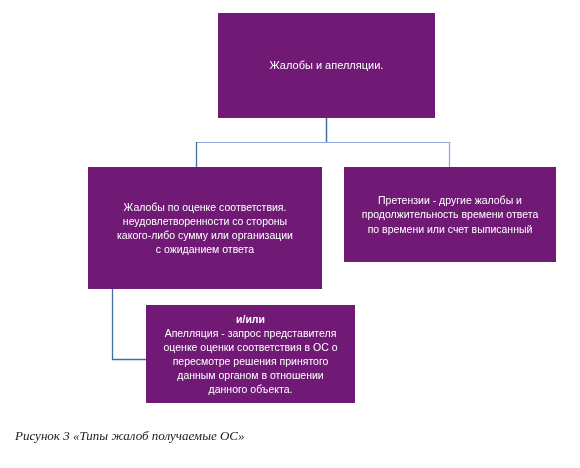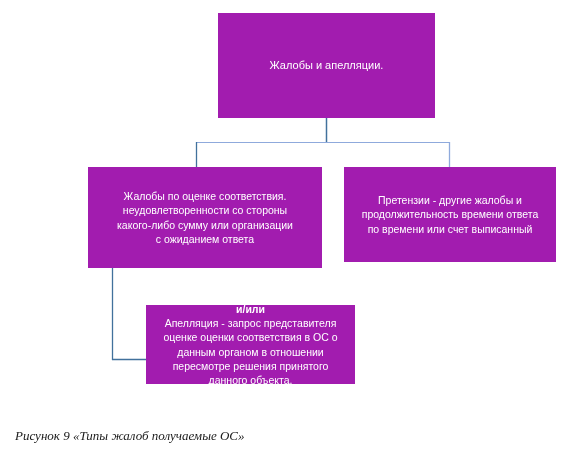--- a/index.html
+++ b/index.html
@@ -25,21 +25,21 @@
     position: absolute;
     left: 0;
     top: 0;
     width: 580px;
     height: 468px;
     pointer-events: none;
   }
   .node {
     position: absolute;
     box-sizing: border-box;
-    background: #a21caf;
+    background: #701a75;
     color: #ffffff;
     display: flex;
     align-items: center;
     justify-content: center;
     text-align: center;
     line-height: 1.34;
     font-size: 10.5px;
     padding: 16px 7px;
   }
   .node-text {
@@ -56,33 +56,33 @@
     left: 218px;
     top: 13px;
     width: 217px;
     height: 105px;
     font-size: 11px;
   }
   #node-conformity {
     left: 88px;
     top: 167px;
     width: 234px;
-    height: 101px;
+    height: 122px;
   }
   #node-claims {
     left: 344px;
     top: 167px;
     width: 212px;
     height: 95px;
   }
   #node-appeal {
     left: 146px;
     top: 305px;
     width: 209px;
-    height: 79px;
+    height: 98px;
   }
   #figure-caption {
     position: absolute;
     left: 15px;
     top: 428px;
     font-family: "Liberation Serif", serif;
     font-style: italic;
     font-size: 13px;
     color: #1a1a1a;
     white-space: nowrap;
@@ -129,21 +129,21 @@
       <span class="node-line">продолжительность времени ответа</span>
       <span class="node-line">по времени или счет выписанный</span>
     </span>
   </div>
 
   <div class="node" id="node-appeal">
     <span class="node-text">
       <span class="node-line strong">и/или</span>
       <span class="node-line"><span class="em">Апелляция</span><span> - запрос представителя</span></span>
       <span class="node-line">оценке оценки соответствия в ОС о</span>
+      <span class="node-line">пересмотре решения принятого</span>
       <span class="node-line">данным органом в отношении</span>
-      <span class="node-line">пересмотре решения принятого</span>
       <span class="node-line">данного объекта.</span>
     </span>
   </div>
 
-  <div id="figure-caption">Рисунок 9 «Типы жалоб получаемые ОС»</div>
+  <div id="figure-caption">Рисунок 3 «Типы жалоб получаемые ОС»</div>
 
 </div>
 
 </body></html>

